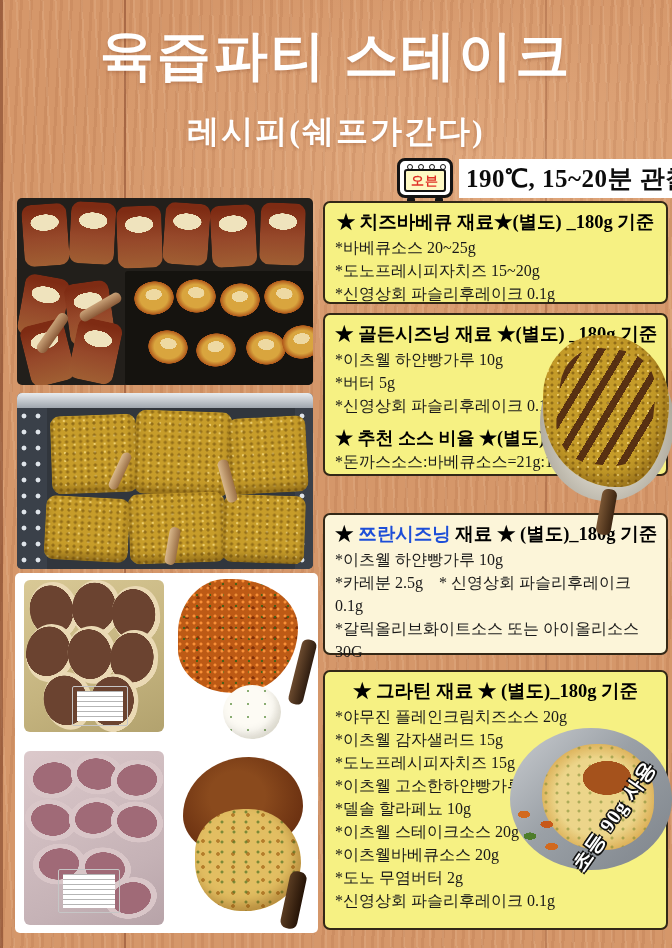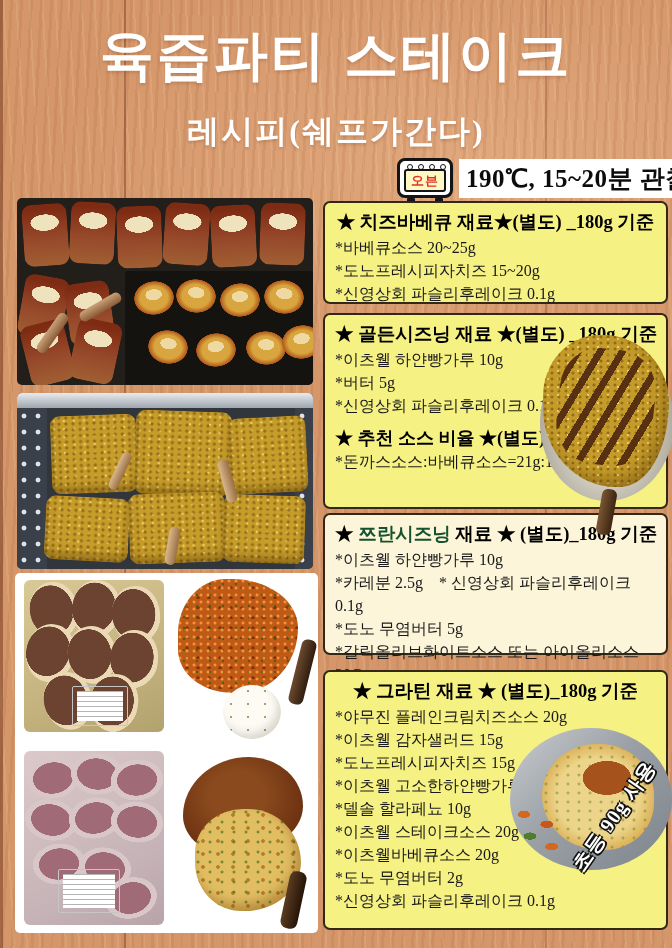--- a/index.html
+++ b/index.html
@@ -31,25 +31,25 @@
   .oven-dots{position:absolute;top:3px;left:7px;display:flex;gap:5px;}
   .oven-dots i{width:4px;height:4px;border:1.5px solid #141414;border-radius:50%;background:#fff;}
   .oven-window{position:absolute;left:4px;right:4px;bottom:3px;height:19px;border:2px solid #141414;border-radius:3px;display:flex;align-items:center;justify-content:center;background:#fef9c3;}
   .oven-badge{color:#e03127;font-weight:800;font-size:13px;letter-spacing:1px;}
   .oven-icon .foot{position:absolute;bottom:-8px;width:8px;height:5px;background:#141414;border-radius:1px;}
   .foot.f1{left:7px;} .foot.f2{right:7px;}
   .oven-text{background:#ffffff;color:#0c0c0c;font-weight:800;font-size:25px;padding:3px 7px;white-space:nowrap;letter-spacing:0.5px;}
   
   .box{position:absolute;left:323px;width:345px;background:#f6f183;border:2px solid #332817;border-radius:7px;box-sizing:border-box;padding:5px 10px 4px;}
   .b1{top:201px;height:103px;}
-  .b2{top:313px;height:196px;z-index:2;}
+  .b2{top:313px;height:163px;z-index:2;}
   .b3{top:513px;height:142px;background:#fcf5d9;}
   .b4{top:670px;height:260px;}
   .box-title{margin:1px 0 2px;font-size:18.5px;font-weight:800;text-align:center;color:#000;white-space:nowrap;}
-  .hl{color:#14532d;}
+  .hl{color:#1d4ed8;}
   .item{font-size:16px;line-height:23px;color:#191919;white-space:pre-wrap;font-weight:500;}
   .subheading{margin-top:9px;font-size:18px;font-weight:800;color:#000;}
   
   .plate2{position:absolute;right:-8px;top:30px;width:134px;height:156px;border-radius:50%;background:radial-gradient(at 50% 55%, #d8d4c9 0 38%, #b4afa2 68%, #8e897c 100%);}
   .crumb2{position:absolute;right:-3px;top:20px;width:126px;height:152px;border-radius:46% 54% 40% 60%/42% 46% 58% 54%;
     background-color:#c59c29;
     background-image:radial-gradient(circle at 2px 2px, rgba(96,64,8,0.5) 0 1.2px, rgba(0,0,0,0) 1.8px),radial-gradient(circle at 5px 4px, rgba(243,214,120,0.85) 0 1px, rgba(0,0,0,0) 1.5px);
     background-size:7px 6px,10px 8px;box-shadow:inset -6px -8px 14px rgba(90,55,8,0.4);}
   .drizzle2{position:absolute;right:12px;top:34px;width:96px;height:116px;transform:rotate(6deg);border-radius:40%/35%;
     background:repeating-linear-gradient(115deg, rgba(0,0,0,0) 0 12px, #4f2810 12px 19px);opacity:0.92;}
@@ -160,21 +160,20 @@
     <div class="crumb2"></div>
     <div class="drizzle2"></div>
     <div class="bone2"></div>
   </section>
 
   <section class="box b3">
     <h2 class="box-title"><span>★ </span><span class="hl">쯔란시즈닝</span><span> 재료 ★ (별도)_180g 기준</span></h2>
     <div>
         <div class="item">*이츠웰 하얀빵가루 10g</div>
         <div class="item">*카레분 2.5g    * 신영상회 파슬리후레이크 0.1g</div>
-        <div class="item">*도노 무염버터 5g</div>
         <div class="item">*갈릭올리브화이트소스 또는 아이올리소스 30G</div>
       </div>
   </section>
 
   <section class="box b4">
     <h2 class="box-title"><span>★ 그라틴 재료 ★ (별도)_180g 기준</span></h2>
     <div>
         <div class="item">*야무진 플레인크림치즈소스 20g</div>
         <div class="item">*이츠웰 감자샐러드 15g</div>
         <div class="item">*도노프레시피자치즈 15g</div>

